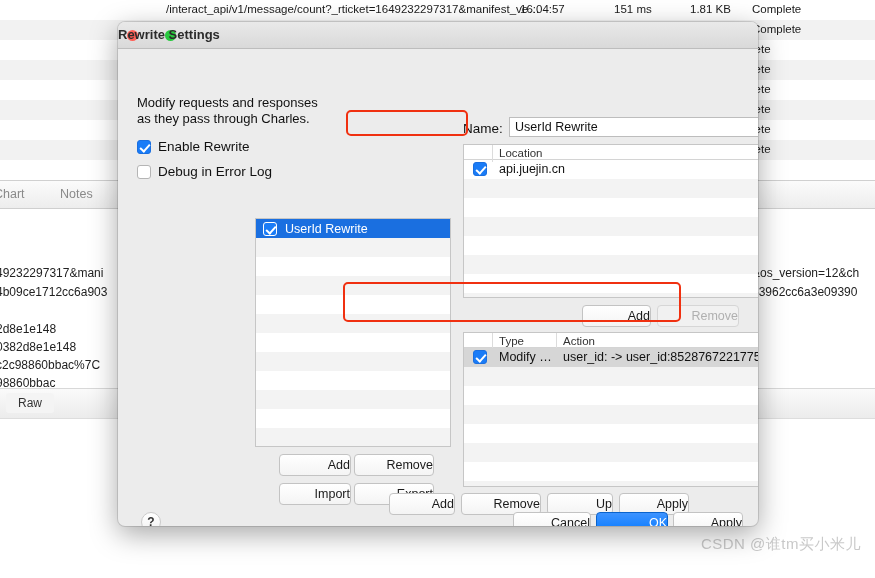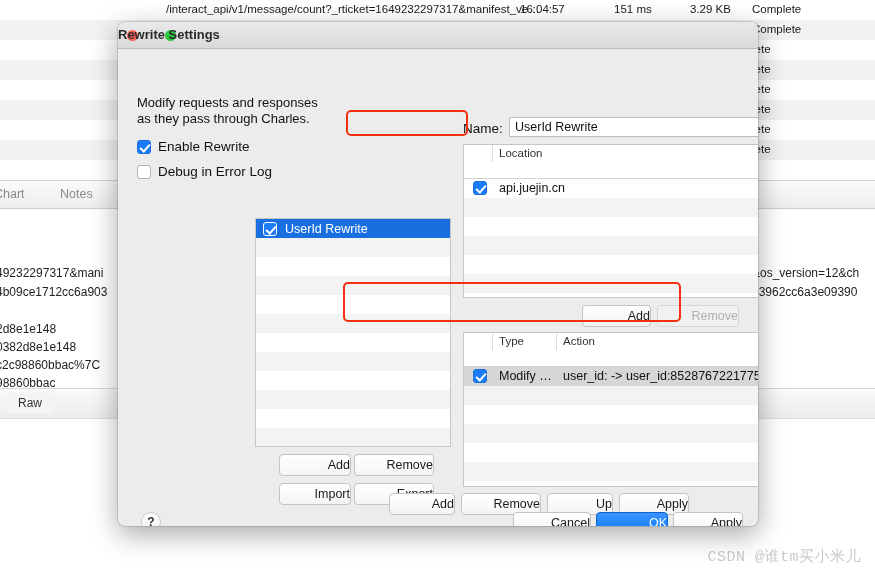--- a/index.html
+++ b/index.html
@@ -247,21 +247,21 @@
   }
   .act-table {
     position: absolute;
     left: 345px; top: 283px;
     width: 393px; height: 155px;
     background: #ffffff;
     border: 1px solid #c6c6c6;
     overflow: hidden;
   }
   .thead {
-    height: 34px;
+    height: 15px;
     background: #ffffff;
     border-bottom: 1px solid #d4d4d4;
     position: relative;
     font-size: 11.5px;
     color: #333;
   }
   .th { position: absolute; top: 2px; }
   .th-sep { position: absolute; top: 0; height: 17px; width: 1px; background: #dcdcdc; }
 
   .trow {
@@ -278,25 +278,24 @@
 
   .redbox {
     position: absolute;
     border: 2.5px solid #f03010;
     border-radius: 5px;
     pointer-events: none;
   }
 
   .watermark {
     position: absolute;
-    right: 14px; bottom: 12px;
+    right: 14px; bottom: 24px;
     font-size: 15px;
     color: #c9c9c9;
     letter-spacing: 0.5px;
-    font-family: Liberation Mono, monospace;
   }
 
   .help-btn {
     position: absolute;
     left: 141px; top: 485px;
     width: 20px; height: 20px;
     border-radius: 50%;
     background: linear-gradient(#ffffff, #f2f2f2);
     border: 1px solid #cacaca;
     font-size: 12px;
@@ -309,21 +308,21 @@
 </head>
 <body>
 
 <div id="screen">
 
   <div class="bg-table">
     <div class="bg-row">
       <span class="c-path">/interact_api/v1/message/count?_rticket=1649232297317&amp;manifest_ve…</span>
       <span class="c-time">16:04:57</span>
       <span class="c-dur">151 ms</span>
-      <span class="c-size">3.29 KB</span>
+      <span class="c-size">1.81 KB</span>
       <span class="c-stat">Complete</span>
     </div>
     <div class="bg-row alt">
       <span class="c-path">/content_api/v1/article/query_list?_rticket=1649232297528&amp;manifest_…</span>
       <span class="c-time">16:04:57</span>
       <span class="c-dur">171 </span>
       <span class="c-size">0.00 KB</span>
       <span class="c-stat">Complete</span>
     </div>
     <div class="bg-row">

